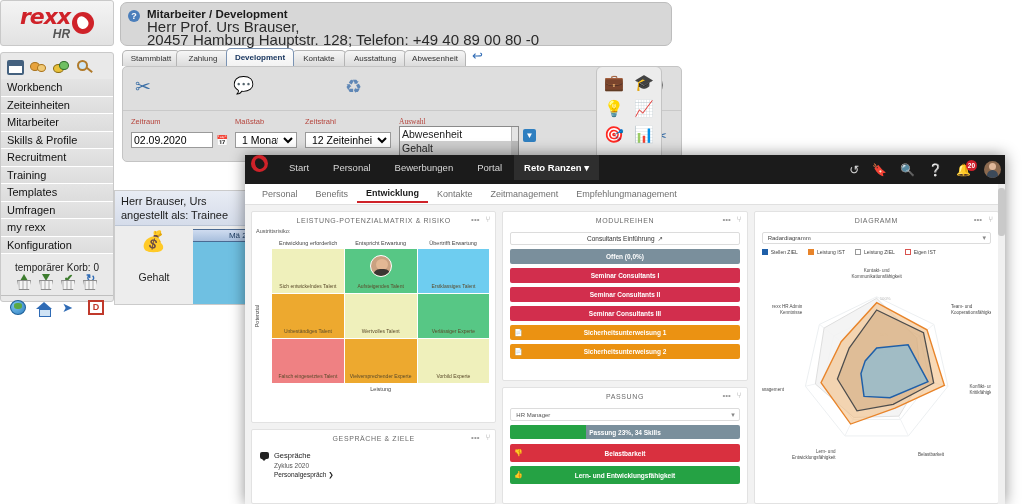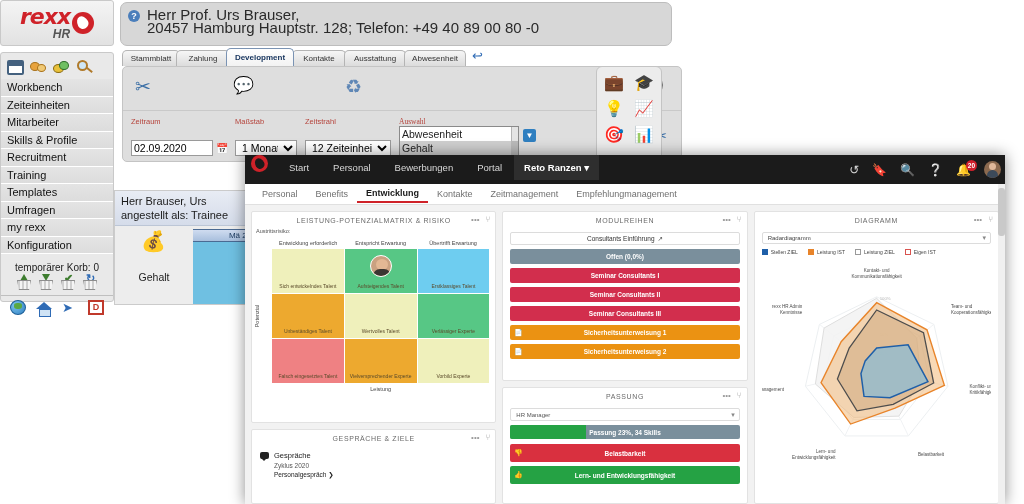--- a/index.html
+++ b/index.html
@@ -94,21 +94,21 @@
   .ico-scissors{ left:12px; color:#3a6ea5; font-size:19px; }
   .ico-chat2{ left:110px; font-size:17px; }
   .ico-pdf{ left:222px; color:#5f87b6; font-size:19px; }
   .ico-refresh{ right:48px; color:#2f7fc0; font-size:18px; }
   .ico-cancel{ right:18px; }
   .x-circle{ width:20px;height:20px;border-radius:50%;background:#fff;border:2px solid #6f6f6f;
      color:#444;font-size:13px;font-weight:bold;text-align:center;line-height:17px;}
 
   .lg-fields{ position:relative; height:50px; padding:4px 0 0 8px; }
   .fld { position:absolute; top:6px; }
-  .fld .lbl{ font-size:7.5px; color:#b5443c; display:block; margin-bottom:14px; }
+  .fld .lbl{ font-size:7.5px; color:#b5443c; display:block; margin-bottom:6px; }
   .fld input, .fld select {
      font-family:"Liberation Sans", sans-serif; font-size:10.5px; height:16px;
      border:1px solid #9a9a9a; background:#fff; padding:0 2px;
   }
   .lbox { position:absolute; top:6px; left:276px; width:120px; }
   .lbox .listwrap{ border:1px solid #8a8a8a; background:#fff; height:42px; overflow:hidden; position:relative;}
   .lbox .opt{ font-size:10.5px; height:14px; line-height:14px; padding-left:2px;}
   .lbox .opt.sel{ background:#fff; }
   .lbox .opt.alt{ background:#cfcfcf; }
   .lbox .sbar{ position:absolute; right:0; top:0; width:7px; height:100%; background:#e4e4e4; border-left:1px solid #b5b5b5;}
@@ -241,20 +241,21 @@
       <div>
         <div class="rexx-word">rexx</div>
         <div class="rexx-hr">HR</div>
       </div>
       <div class="rexx-swirl"></div>
     </div>
   </div>
 
   <div class="lg-header">
     <div class="info-icon">?</div>
+    <div class="lg-h-title">Mitarbeiter / Development</div>
     <div class="lg-h-line">Herr Prof. Urs Brauser,</div>
     <div class="lg-h-line">20457 Hamburg Hauptstr. 128; Telefon: +49 40 89 00 80 -0</div>
   </div>
 
   <div class="lg-navbox">
     <div class="lg-navicons">
       <div class="ni ni-note"></div>
       <div class="ni ni-chat">
           <div class="b1"></div>
           <div class="b2"></div>

